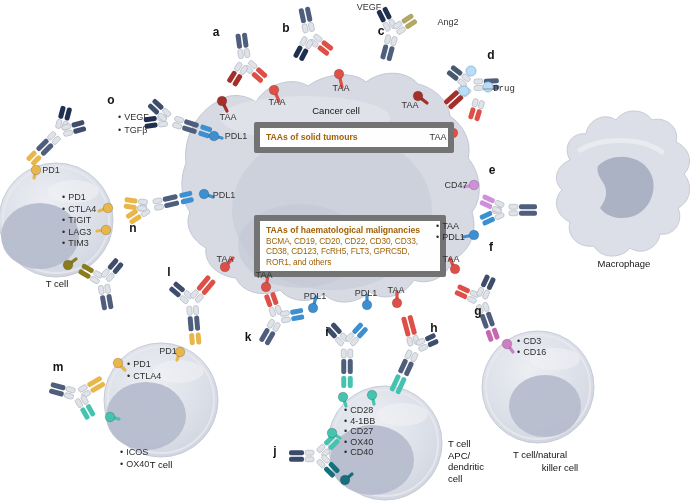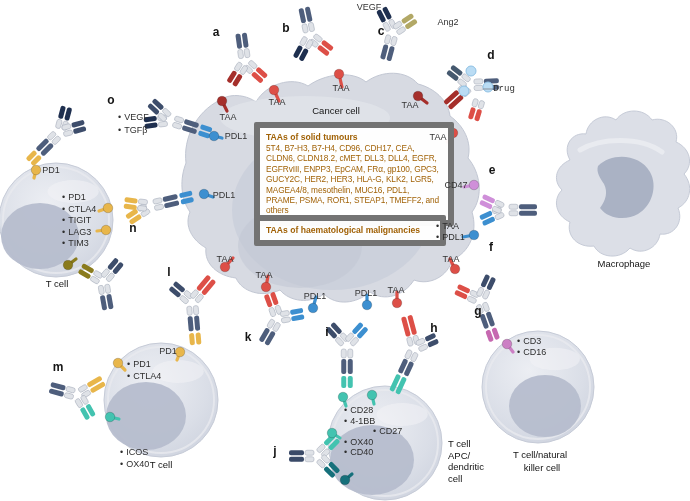--- a/index.html
+++ b/index.html
@@ -526,24 +526,24 @@
       </g>
       <g>
         <line x1="97" y1="231" x2="106" y2="230" stroke="#e8b64b" stroke-width="3.2" stroke-linecap="round"></line>
         <circle cx="106" cy="230" r="4.8" fill="#e8b64b" stroke="rgba(0,0,0,.18)" stroke-width="1"></circle>
       </g>
     </g>
 </svg>
 
 <div class="box" style="left:254px;top:122px;width:176px;">
   <div class="bt">TAAs of solid tumours</div>
-  <div class="bb">5T4, B7-H3, B7-H4, CD96, CDH17, CEA, CLDN6, CLDN18.2, cMET, DLL3, DLL4, EGFR, EGFRvIII, ENPP3, EpCAM, FRα, gp100, GPC3, GUCY2C, HER2, HER3, HLA-G, KLK2, LGR5, MAGEA4/8, mesothelin, MUC16, PDL1, PRAME, PSMA, ROR1, STEAP1, TMEFF2, and others</div>
 </div>
 <div class="box" style="left:254px;top:215px;width:168px;">
   <div class="bt">TAAs of haematological malignancies</div>
+  <div class="bb">BCMA, CD19, CD20, CD22, CD30, CD33, CD38, CD123, FcRH5, FLT3, GPRC5D, ROR1, and others</div>
 </div>
 
 <div id="labels">
     <div class="lbl letter center" style="left: 216px; top: 32px;">a</div>
     <div class="lbl letter center" style="left: 286px; top: 28px;">b</div>
     <div class="lbl letter center" style="left: 381px; top: 31px;">c</div>
     <div class="lbl letter center" style="left: 491px; top: 55px;">d</div>
     <div class="lbl letter center" style="left: 492px; top: 170px;">e</div>
     <div class="lbl letter center" style="left: 491px; top: 247px;">f</div>
     <div class="lbl letter center" style="left: 478px; top: 311px;">g</div>
@@ -576,21 +576,21 @@
     <div class="lbl tag center" style="left: 504px; top: 89px; font-family: Liberation Mono, monospace;">Drug</div>
     <div class="lbl cellname center" style="left: 336px; top: 110px;">Cancer cell</div>
     <div class="lbl cellname center" style="left: 57px; top: 283px;">T cell</div>
     <div class="lbl cellname center" style="left: 161px; top: 464px;">T cell</div>
     <div class="lbl cellname center" style="left: 624px; top: 263px;">Macrophage</div>
     <div class="lbl cellname" style="left: 448px; top: 438px;">T cell</div>
     <div class="lbl cellname" style="left: 448px; top: 449.5px;">APC/</div>
     <div class="lbl cellname" style="left: 448px; top: 461px;">dendritic</div>
     <div class="lbl cellname" style="left: 448px; top: 472.5px;">cell</div>
     <div class="lbl cellname center" style="left: 540px; top: 454px;">T cell/natural</div>
-    <div class="lbl cellname center" style="left: 522px; top: 466.5px; padding-left: 40px;">killer cell</div>
+    <div class="lbl cellname center" style="left: 540px; top: 466.5px; padding-left: 40px;">killer cell</div>
     <div class="bullets" style="left: 62px; top: 192px;">
       <div class="it" style="height: 11.5px;"><span class="dot">•</span><span>PD1</span></div>
       <div class="it" style="height: 11.5px;"><span class="dot">•</span><span>CTLA4</span></div>
       <div class="it" style="height: 11.5px;"><span class="dot">•</span><span>TIGIT</span></div>
       <div class="it" style="height: 11.5px;"><span class="dot">•</span><span>LAG3</span></div>
       <div class="it" style="height: 11.5px;"><span class="dot">•</span><span>TIM3</span></div>
     </div>
     <div class="bullets" style="left: 118px; top: 112px;">
       <div class="it" style="height: 13px;"><span class="dot">•</span><span>VEGF</span></div>
       <div class="it" style="height: 13px;"><span class="dot">•</span><span>TGFβ</span></div>
@@ -603,21 +603,21 @@
       <div class="it" style="height: 11.5px;"><span class="dot">•</span><span>PD1</span></div>
       <div class="it" style="height: 11.5px;"><span class="dot">•</span><span>CTLA4</span></div>
     </div>
     <div class="bullets" style="left: 120px; top: 408px;">
       <div class="it" style="height: 11.5px; margin-top: 39px;"><span class="dot">•</span><span>ICOS</span></div>
       <div class="it" style="height: 11.5px;"><span class="dot">•</span><span>OX40</span></div>
     </div>
     <div class="bullets" style="left: 344px; top: 405px;">
       <div class="it" style="height: 10.5px;"><span class="dot">•</span><span>CD28</span></div>
       <div class="it" style="height: 10.5px;"><span class="dot">•</span><span>4-1BB</span></div>
-      <div class="it" style="height: 10.5px; margin-left: 29px;"><span class="dot">•</span><span>CD27</span></div>
+      <div class="it" style="height: 10.5px;"><span class="dot">•</span><span>CD27</span></div>
       <div class="it" style="height: 10.5px;"><span class="dot">•</span><span>OX40</span></div>
       <div class="it" style="height: 10.5px;"><span class="dot">•</span><span>CD40</span></div>
     </div>
     <div class="bullets" style="left: 517px; top: 336px;">
       <div class="it" style="height: 10.5px;"><span class="dot">•</span><span>CD3</span></div>
       <div class="it" style="height: 10.5px;"><span class="dot">•</span><span>CD16</span></div>
     </div>
   </div>
 
 </body></html>

